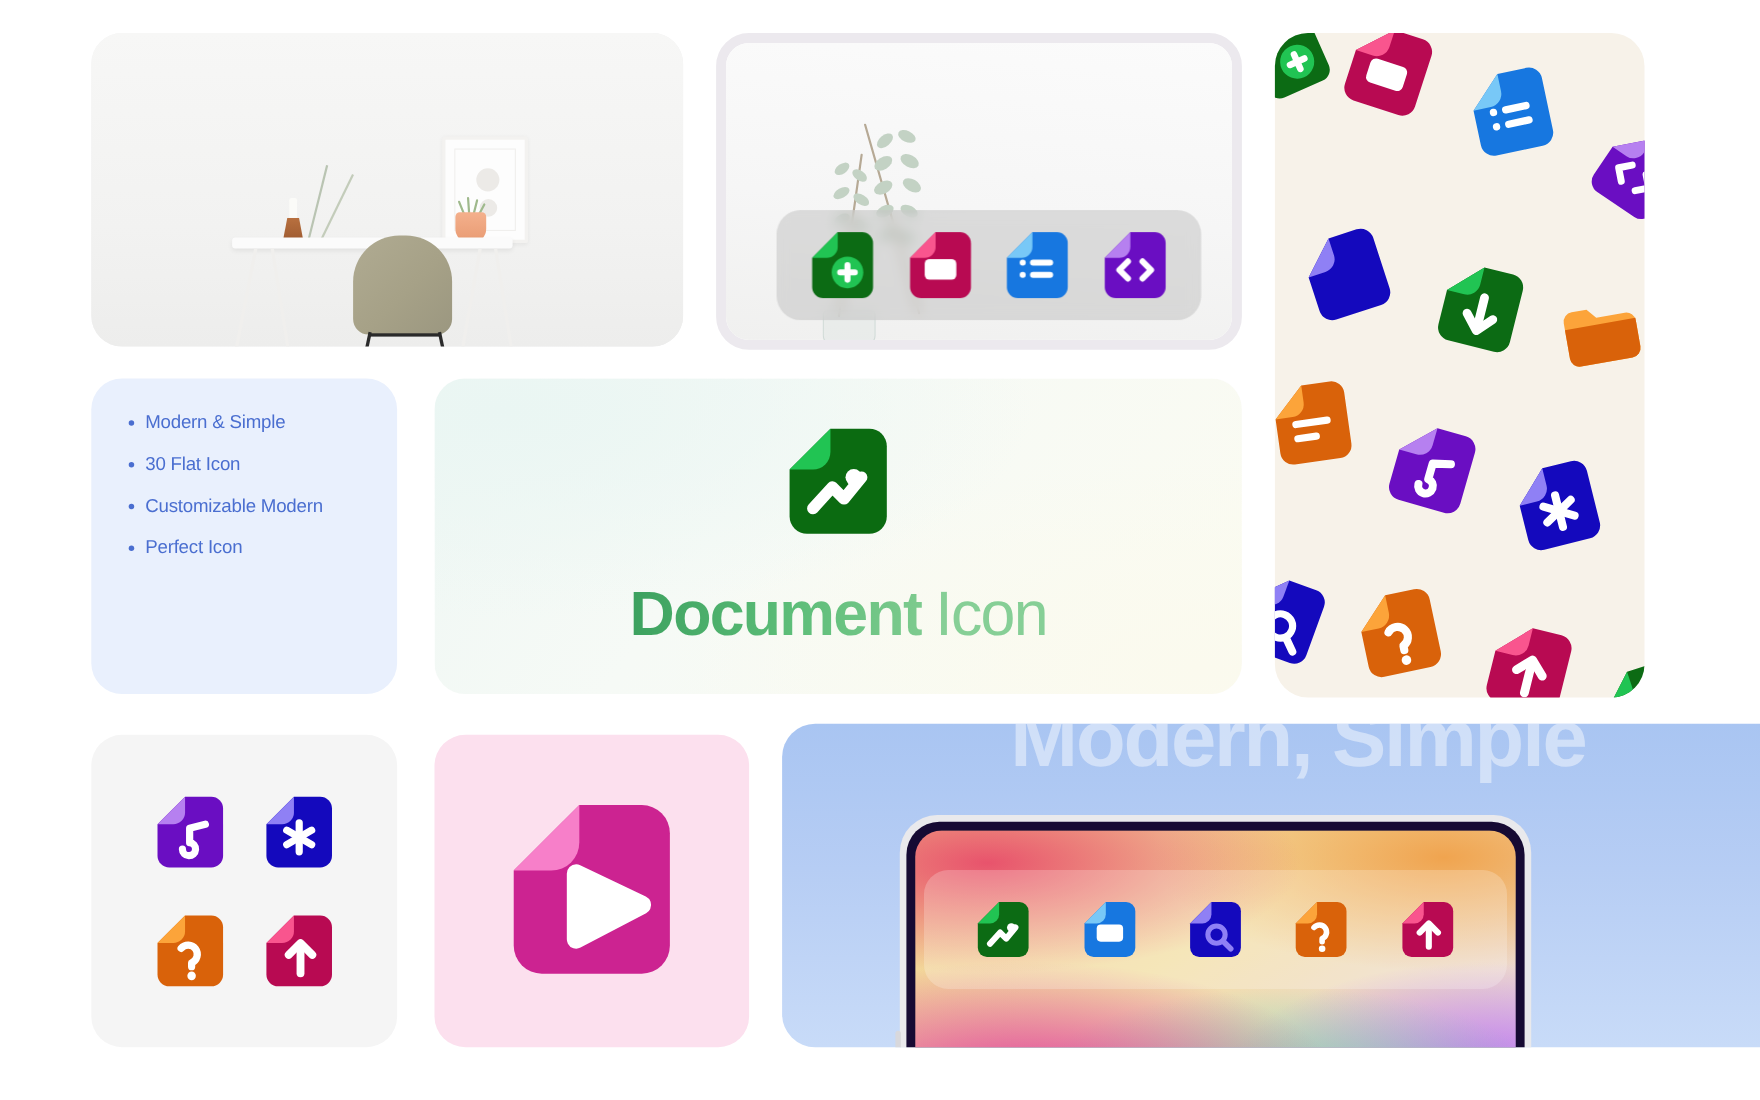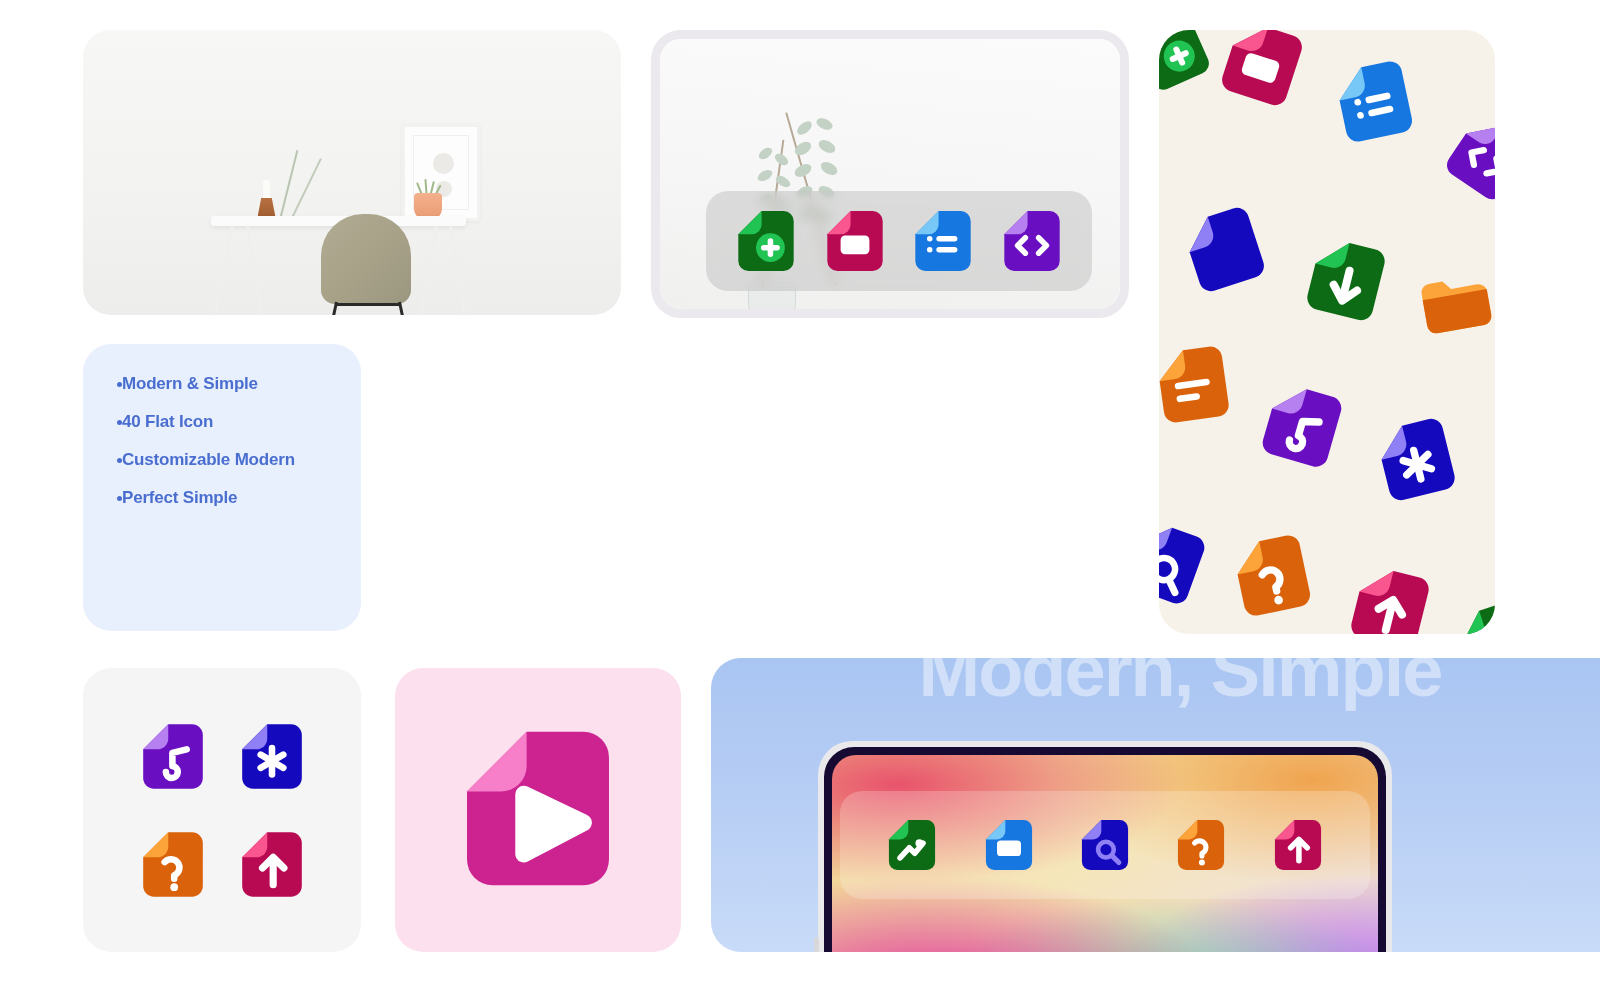--- a/index.html
+++ b/index.html
@@ -81,22 +81,22 @@
   #card-icon-style {
     left:83px; top:344px; width:278px; height:287px;
     background:#e9f0fd; padding:30px 22px;
   }
   #card-icon-style h2 {
     font-size:30px; font-weight:700; color:#3b63cf; text-align:center;
     letter-spacing:-.4px; margin-bottom:22px;
   }
   .feat-list { list-style:none; padding-left:12px; }
   .feat-list li {
-    display:flex; align-items:center; gap:0;
-    font-size:17px; font-weight:700; color:#4a6ed0;
+    display:flex; align-items:center; gap:10px;
+    font-size:17px; font-weight:400; color:#4a6ed0;
     margin-bottom:18px; letter-spacing:-.2px;
   }
   .feat-list li .dot { width:5px; height:5px; border-radius:50%;
     background:#4a6ed0; flex:0 0 5px; }
 
   
   #card-hero {
     left:395px; top:344px; width:734px; height:287px;
     background:
       radial-gradient(120% 120% at 8% 10%, #eaf6f3 0%, rgba(234,246,243,0) 55%),
@@ -275,33 +275,48 @@
   </div>
 
   <div class="card" id="card-icon-style">
     <ul class="feat-list" id="feature-list">
         <li>
           <span class="dot"></span>
           <span>Modern &amp; Simple</span>
         </li>
         <li>
           <span class="dot"></span>
-          <span>40 Flat Icon</span>
+          <span>30 Flat Icon</span>
         </li>
         <li>
           <span class="dot"></span>
           <span>Customizable Modern</span>
         </li>
         <li>
           <span class="dot"></span>
-          <span>Perfect Simple</span>
+          <span>Perfect Icon</span>
         </li>
       </ul>
   </div>
 
+  <div class="card" id="card-hero">
+    <div class="hero-icon" id="hero-icon-slot">
+        <svg viewBox="0 0 104 112" width="92" height="99" style="display: block; overflow: visible;">
+          <path d="M44 2 H84 a18 18 0 0 1 18 18 V92 a18 18 0 0 1 -18 18 H20 a18 18 0 0 1 -18 -18 V44 Z" fill="#0b6b11"></path>
+          <path d="M44 2 L2 44 H26 a18 18 0 0 0 18 -18 Z" fill="#21c453"></path>
+          <g>
+            <circle cx="68" cy="52" r="8.5" fill="#ffffff"></circle>
+              <path d="M26 84 L46 62 L58 74 L76 52" fill="none" stroke="#ffffff" stroke-width="12" stroke-linecap="round" stroke-linejoin="round"></path>
+          </g>
+        </svg>
+      </div>
+    <div class="hero-title">
+      <span class="w1">Document</span><span class="w2">Icon</span>
+    </div>
+  </div>
 
   <div class="card" id="pattern-panel">
       <div class="pi" style="line-height: 0; left: -18px; top: -12px; transform: rotate(-24deg);">
         <svg viewBox="0 0 104 112" width="62" height="67" style="display: block; overflow: visible;">
           <path d="M44 2 H84 a18 18 0 0 1 18 18 V92 a18 18 0 0 1 -18 18 H20 a18 18 0 0 1 -18 -18 V44 Z" fill="#0c6b14"></path>
           <path d="M44 2 L2 44 H26 a18 18 0 0 0 18 -18 Z" fill="#21c453"></path>
           <g>
             <g transform="translate(60,68)">
                 <circle cx="0" cy="0" r="26" fill="#21c453"></circle>
                 <path d="M0 -12 L0 12 M-12 0 L12 0" stroke="#ffffff" stroke-width="10" stroke-linecap="round"></path>

